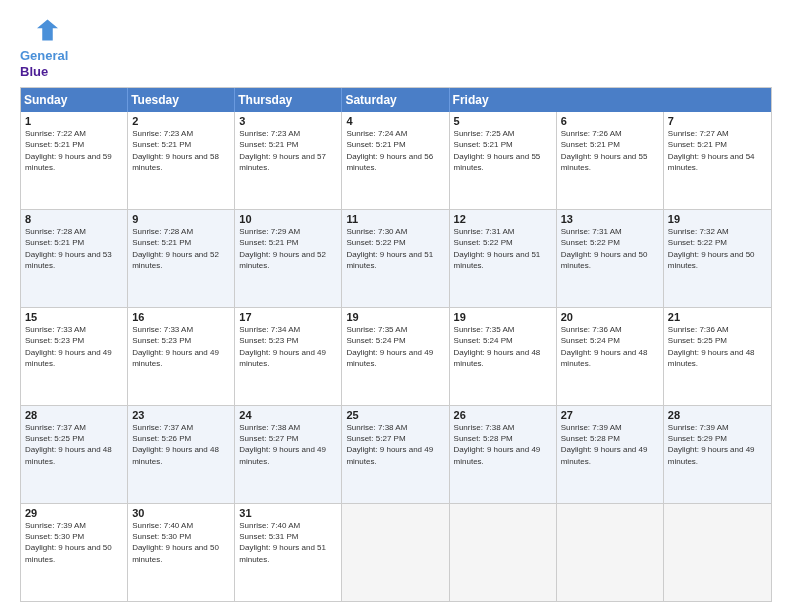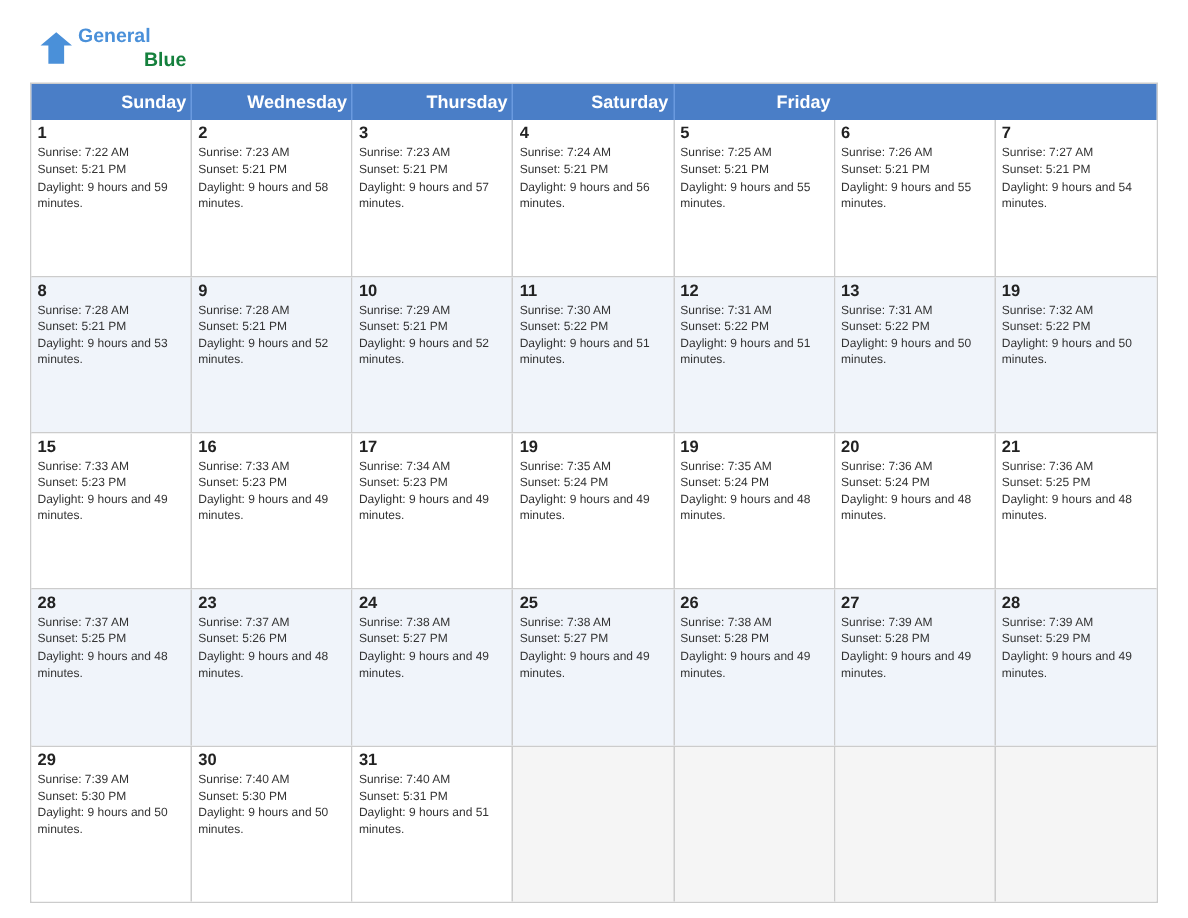--- a/index.html
+++ b/index.html
@@ -20,20 +20,21 @@
     .header {
       display: flex;
       justify-content: space-between;
       align-items: flex-start;
       margin-bottom: 8px;
     }
     .logo {
       display: flex;
       align-items: center;
       gap: 4px;
+      flex-direction: column;
     }
     .logo-text {
       font-size: 13px;
       font-weight: bold;
       color: #333;
       line-height: 1.2;
     }
     .logo-text span {
       color: #4a90d9;
     }
@@ -62,21 +63,21 @@
     }
     .cal-header-row {
       display: grid;
       grid-template-columns: repeat(7, 1fr);
       background: #4a7ec7;
     }
     .cal-header-cell {
       color: #fff;
       font-weight: bold;
       font-size: 12px;
-      text-align: right;
+      text-align: left;
       padding: 5px 3px;
       border-right: 1px solid #6a9adf;
     }
     .cal-header-cell:last-child { border-right: none; }
     .cal-body {
       flex: 1;
       display: flex;
       flex-direction: column;
     }
     .cal-week {
@@ -115,33 +116,33 @@
 <body>
 
 <div class="page">
   <div class="header">
     <div class="logo">
       <svg class="logo-icon" viewBox="0 0 32 32">
         <polygon points="20,4 32,14 26,14 26,28 14,28 14,14 8,14" fill="#4a90d9"></polygon>
       </svg>
       <div class="logo-text">
         <div><span>General</span></div>
-        <div style="color:#15803d;margin-left:44px;">Blue</div>
+        <div style="color:#4c1d95;">Blue</div>
       </div>
     </div>
     <div class="title-area">
       <div class="main-title"></div>
       <div class="subtitle"></div>
     </div>
   </div>
 
   <div class="calendar">
     <div class="cal-header-row">
     <div class="cal-header-cell">Sunday</div>
-        <div class="cal-header-cell">Wednesday</div>
+        <div class="cal-header-cell">Tuesday</div>
         <div class="cal-header-cell">Thursday</div>
         <div class="cal-header-cell">Saturday</div>
         <div class="cal-header-cell">Friday</div>
       </div>
     <div class="cal-body">
     <div class="cal-week">
           <div class="cal-cell">
         <span class="day-num">1</span>
         <div class="cell-text">
           Sunrise: 7:22 AM<br>

